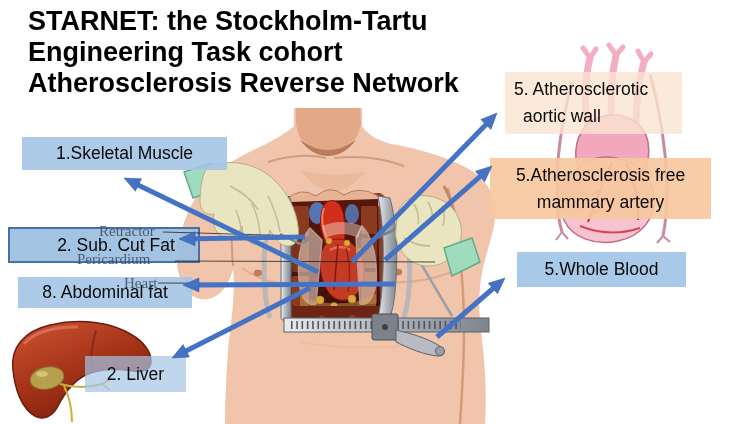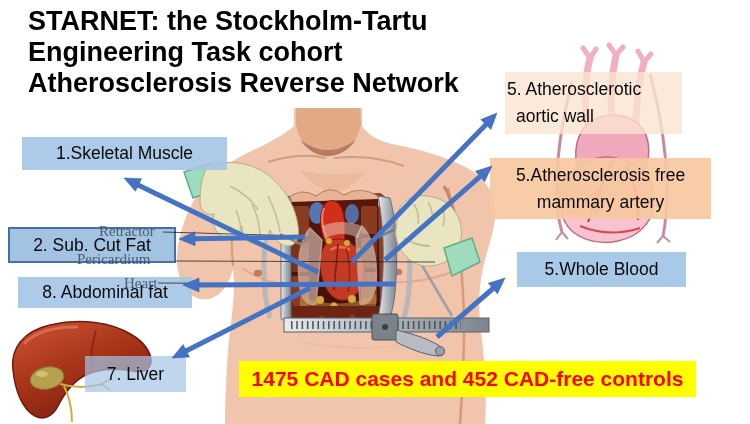--- a/index.html
+++ b/index.html
@@ -6,25 +6,25 @@
   .stage{position:relative;width:750px;height:424px;background:#ffffff;overflow:hidden;
          font-family:"Liberation Sans",sans-serif;}
   .layer{position:absolute;left:0;top:0;width:750px;height:424px;}
   .base-svg{z-index:0;}
   .title{position:absolute;left:28px;top:6px;z-index:1;font-size:27px;font-weight:bold;
          line-height:31px;color:#000;}
   .tl{position:absolute;z-index:2;display:flex;align-items:center;justify-content:center;
       font-size:17.5px;color:#0a0a0a;}
   .tl1{left:22px;top:137px;width:205px;height:33px;background:rgba(164,196,229,.9);}
   .tl2{left:8px;top:227px;width:164px;height:32px;background:rgba(155,190,224,.92);
-       border:2px solid #4a6fa5;}
+       border:2px solid #4a6fa5;padding-left:24px;}
   .tl3{left:18px;top:277px;width:174px;height:31px;background:rgba(164,196,229,.9);}
   .tl4{left:85px;top:356px;width:101px;height:36px;background:rgba(164,196,229,.7);}
   .tl5{left:505px;top:72px;width:177px;height:62px;background:rgba(250,228,209,.8);
-       flex-direction:column;align-items:flex-start;justify-content:center;padding-left:2px;
+       flex-direction:column;align-items:flex-start;justify-content:center;padding-left:9px;
        box-sizing:border-box;line-height:27px;}
   .tl5 .ln2{padding-left:9px;}
   .tl6{left:490px;top:158px;width:221px;height:61px;background:rgba(246,200,160,.92);
        flex-direction:column;line-height:27px;}
   .tl7{left:517px;top:252px;width:169px;height:35px;background:rgba(164,198,232,.95);}
   .anno{position:absolute;z-index:3;font-family:"Liberation Serif",serif;font-size:15px;
         color:#3d4f63;opacity:.88;white-space:nowrap;}
   .anno-retractor{left:99px;top:223px;}
   .anno-pericardium{left:77px;top:251px;}
   .anno-heart{left:124px;top:275px;}
@@ -213,21 +213,21 @@
   <div class="tl tl1">
     <span>1.Skeletal Muscle</span>
   </div>
   <div class="tl tl2">
     <span>2. Sub. Cut Fat</span>
   </div>
   <div class="tl tl3">
     <span>8. Abdominal fat</span>
   </div>
   <div class="tl tl4">
-    <span>7. Liver</span>
+    <span>2. Liver</span>
   </div>
   <div class="tl tl5">
     <span class="ln1">5. Atherosclerotic</span>
     <span class="ln2">aortic wall</span>
   </div>
   <div class="tl tl6">
     <span>5.Atherosclerosis free</span>
     <span>mammary artery</span>
   </div>
   <div class="tl tl7">
@@ -257,17 +257,14 @@
       <polygon points="124,178 141.5,178.7 135.4,191.3"></polygon>
       <polygon points="179,239 194.9,231.7 195.1,245.7"></polygon>
       <polygon points="183,285 199,277.9 199,291.9"></polygon>
       <polygon points="172,358 183.1,344.5 189.4,357.0"></polygon>
       <polygon points="497,113 490.9,129.4 480.8,119.6"></polygon>
       <polygon points="492,166 484.6,181.8 475.4,171.3"></polygon>
       <polygon points="505,278 497.5,293.8 488.3,283.2"></polygon>
     </g>
   </svg>
 
-  <div class="banner">
-    <span>1475 CAD cases and 452 CAD-free controls</span>
-  </div>
 
 </div>
 
 </body></html>

